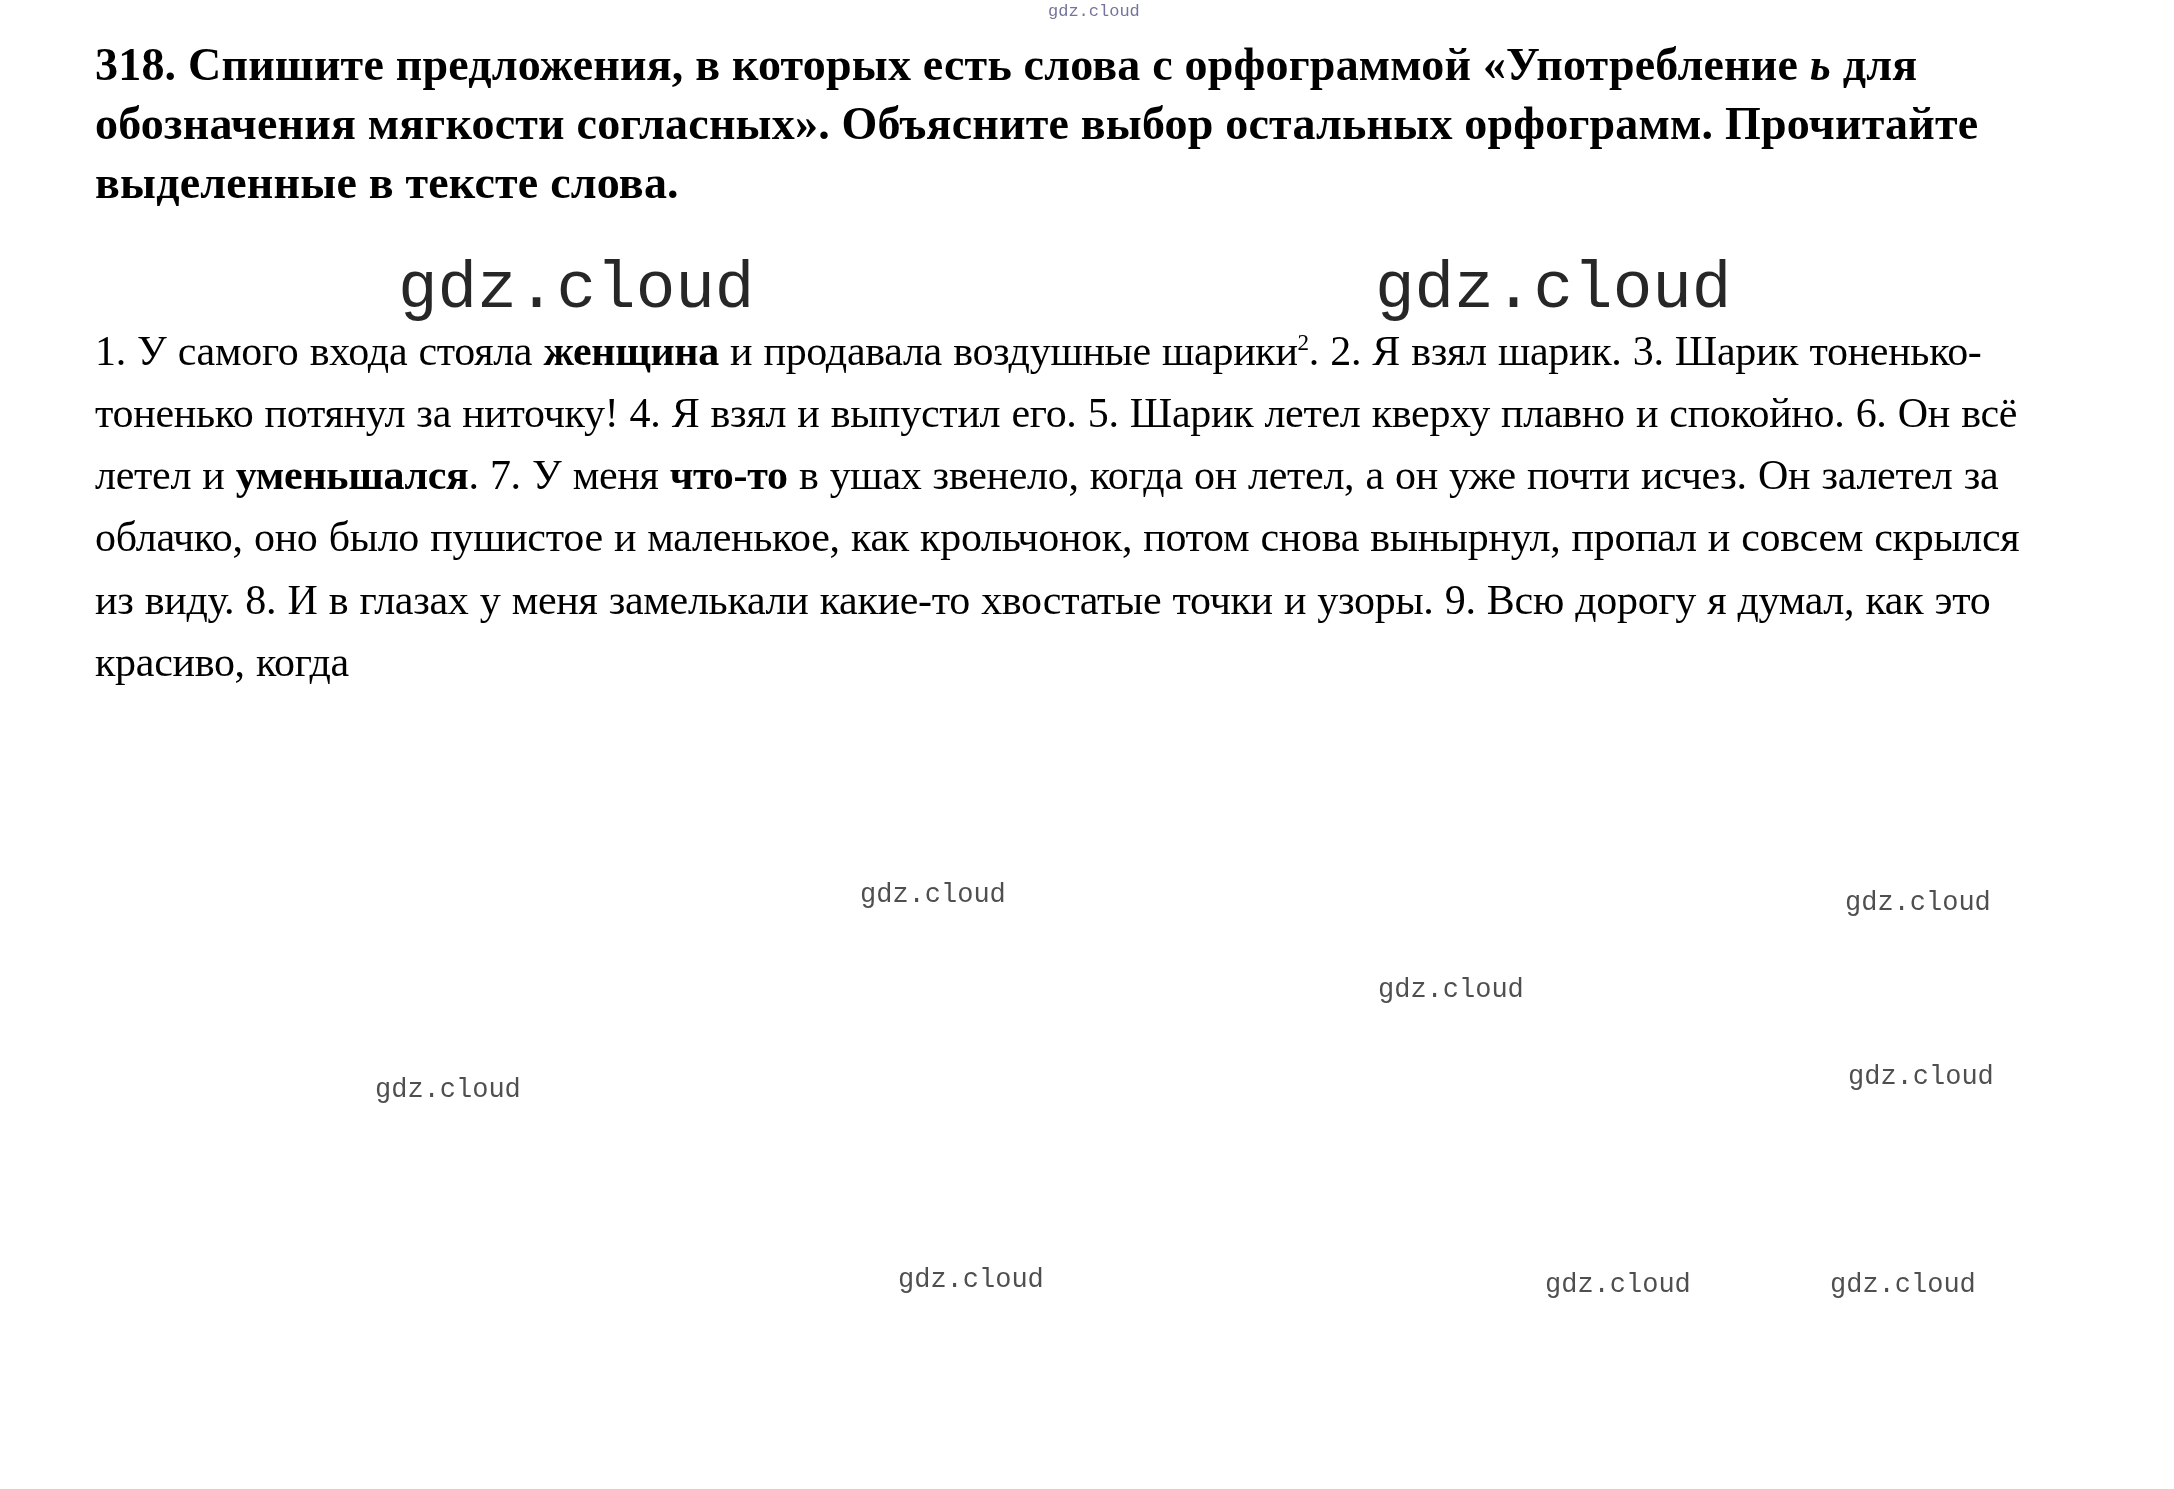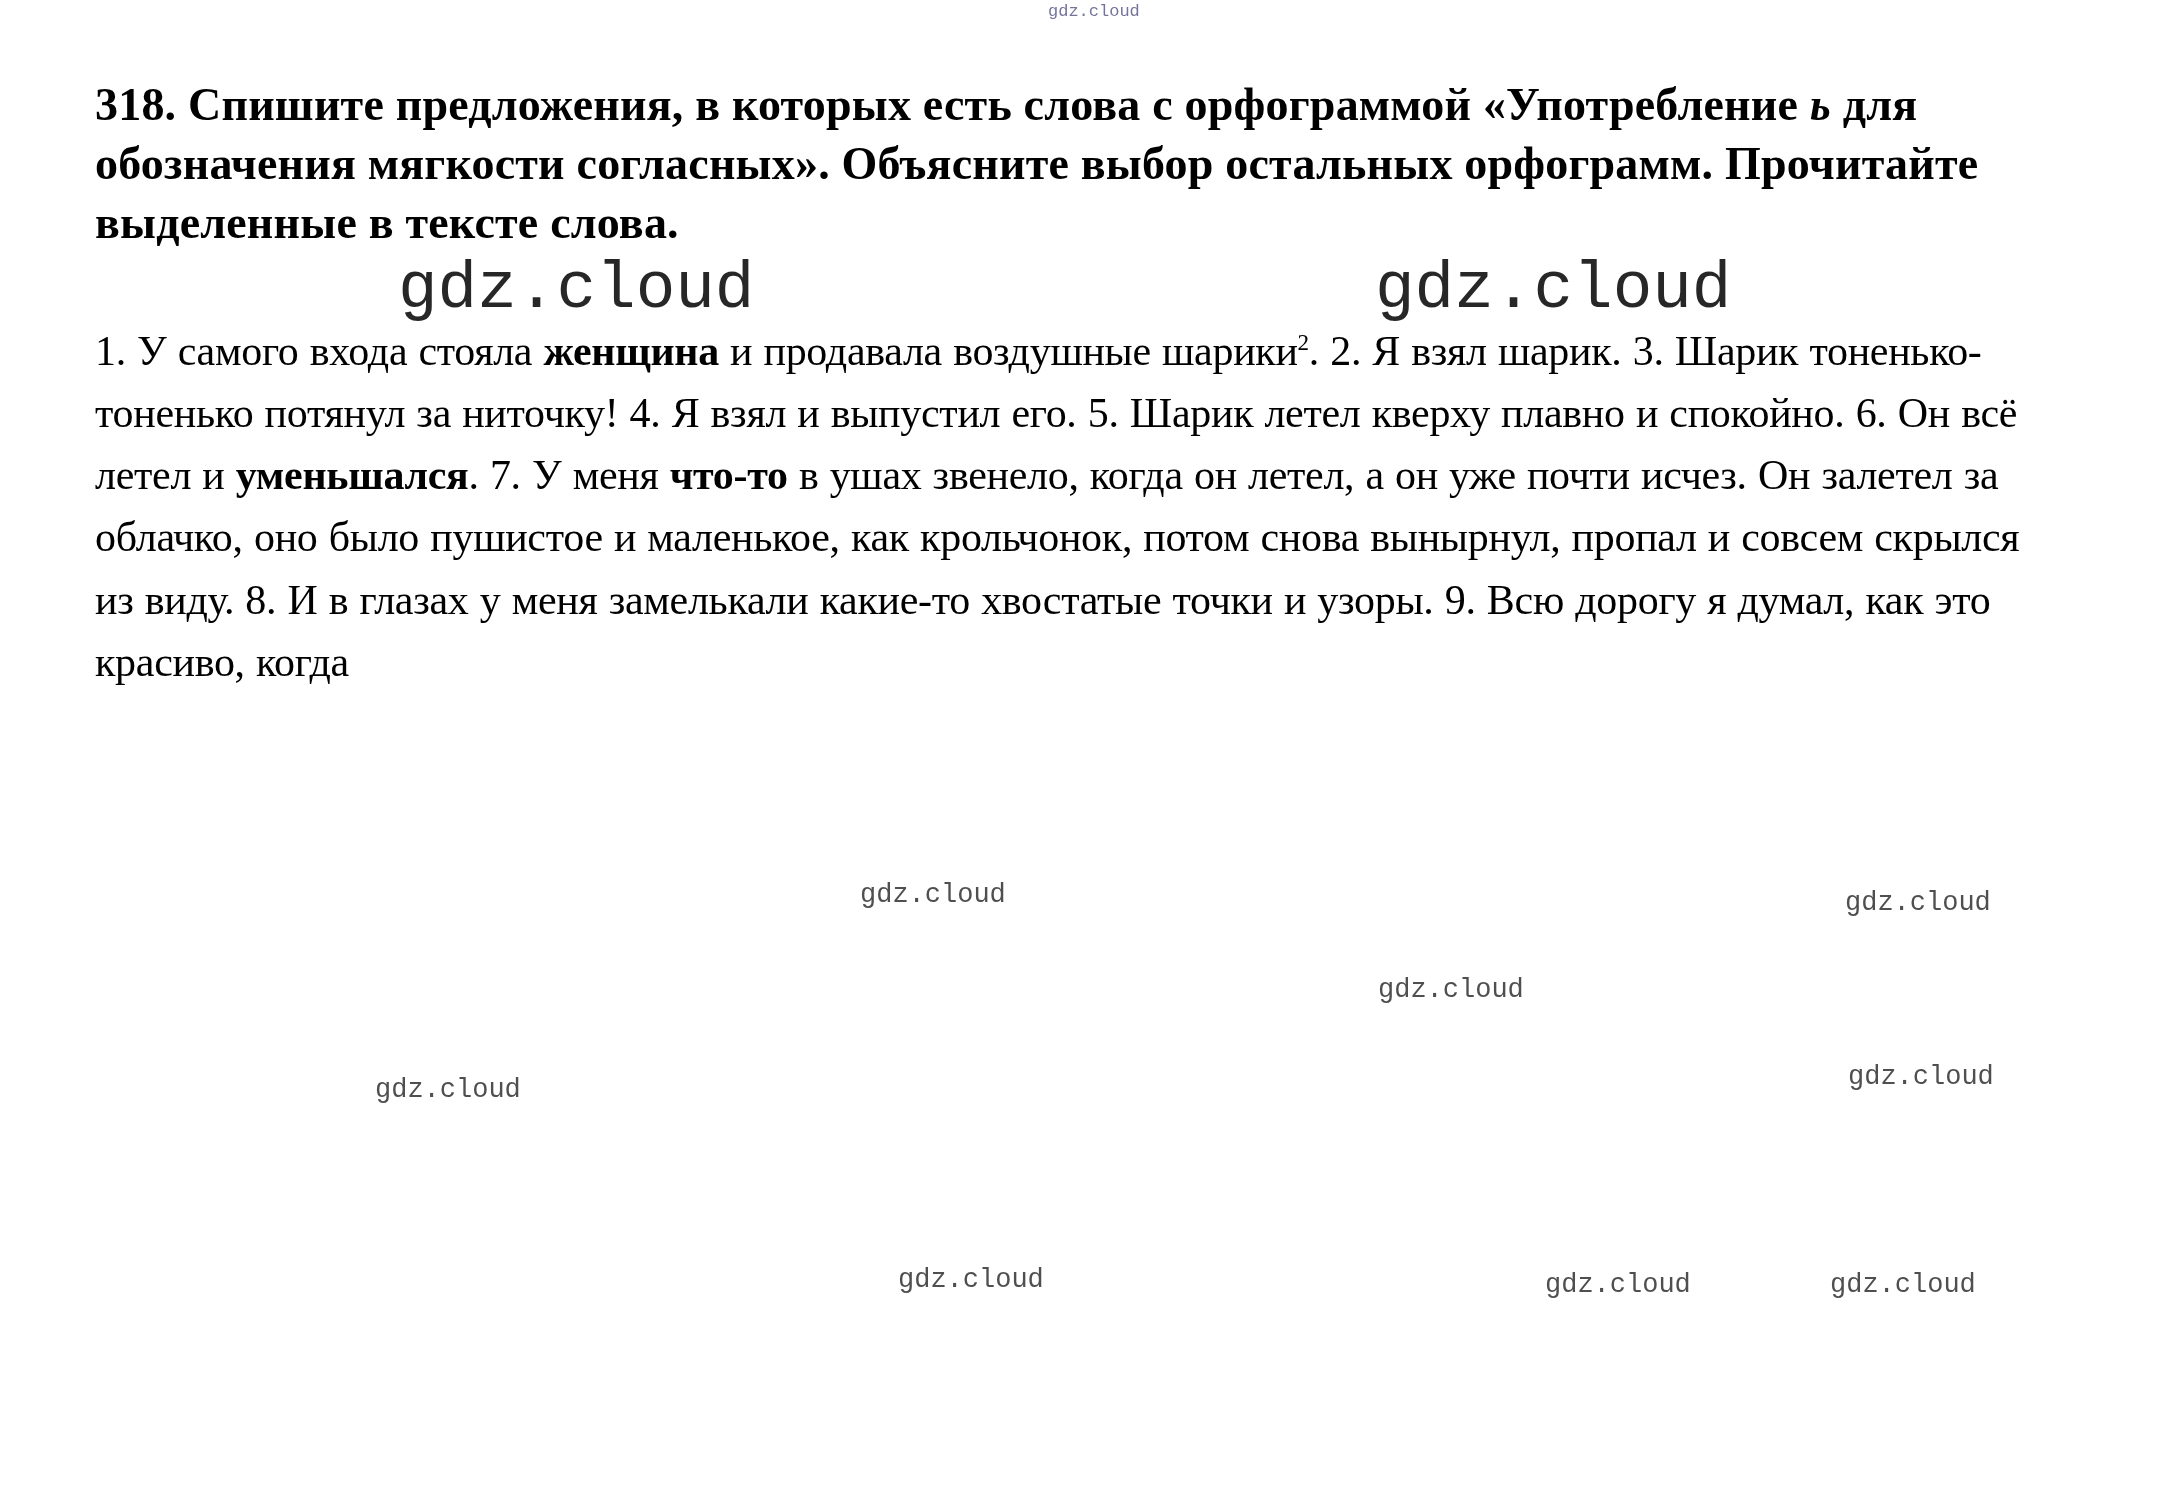--- a/index.html
+++ b/index.html
@@ -26,21 +26,20 @@
   .task-heading {
     position: absolute;
     left: 95px;
     top: 36px;
     width: 1900px;
     font-family: "Liberation Serif", serif;
     font-weight: bold;
     font-size: 46px;
     line-height: 1.28;
     letter-spacing: 0.2px;
-    margin-top: 40px;
   }
   .task-heading .num { font-weight: bold; }
   .task-heading em { font-style: italic; font-weight: bold; }
 
   
   .body-text {
     position: absolute;
     left: 95px;
     top: 320px;
     width: 1960px;

